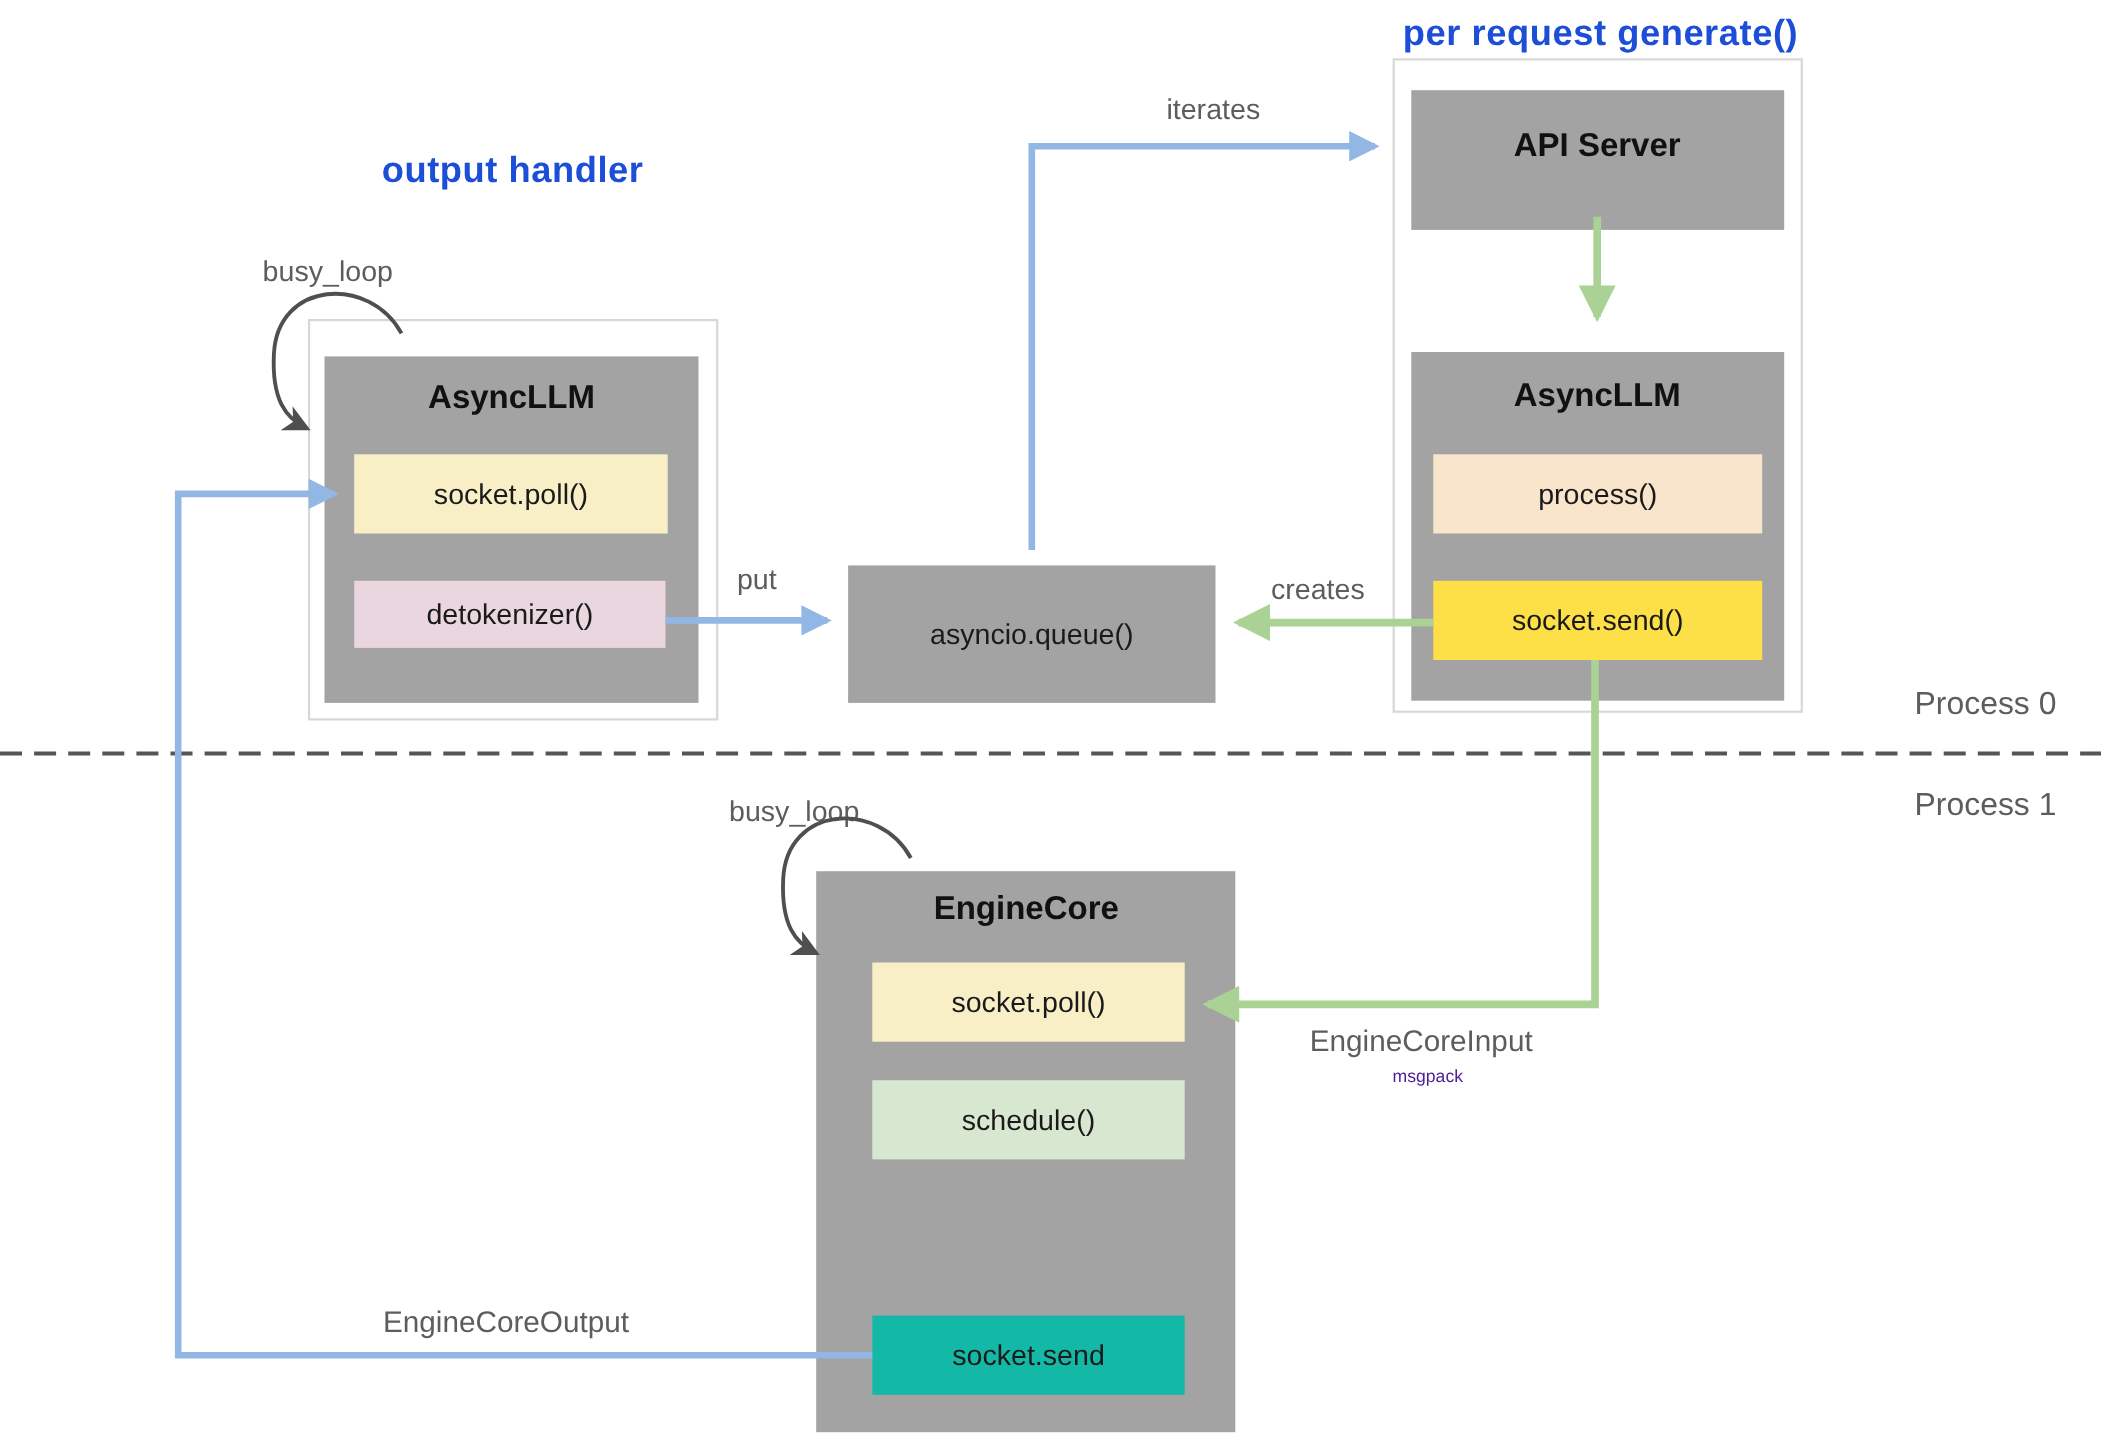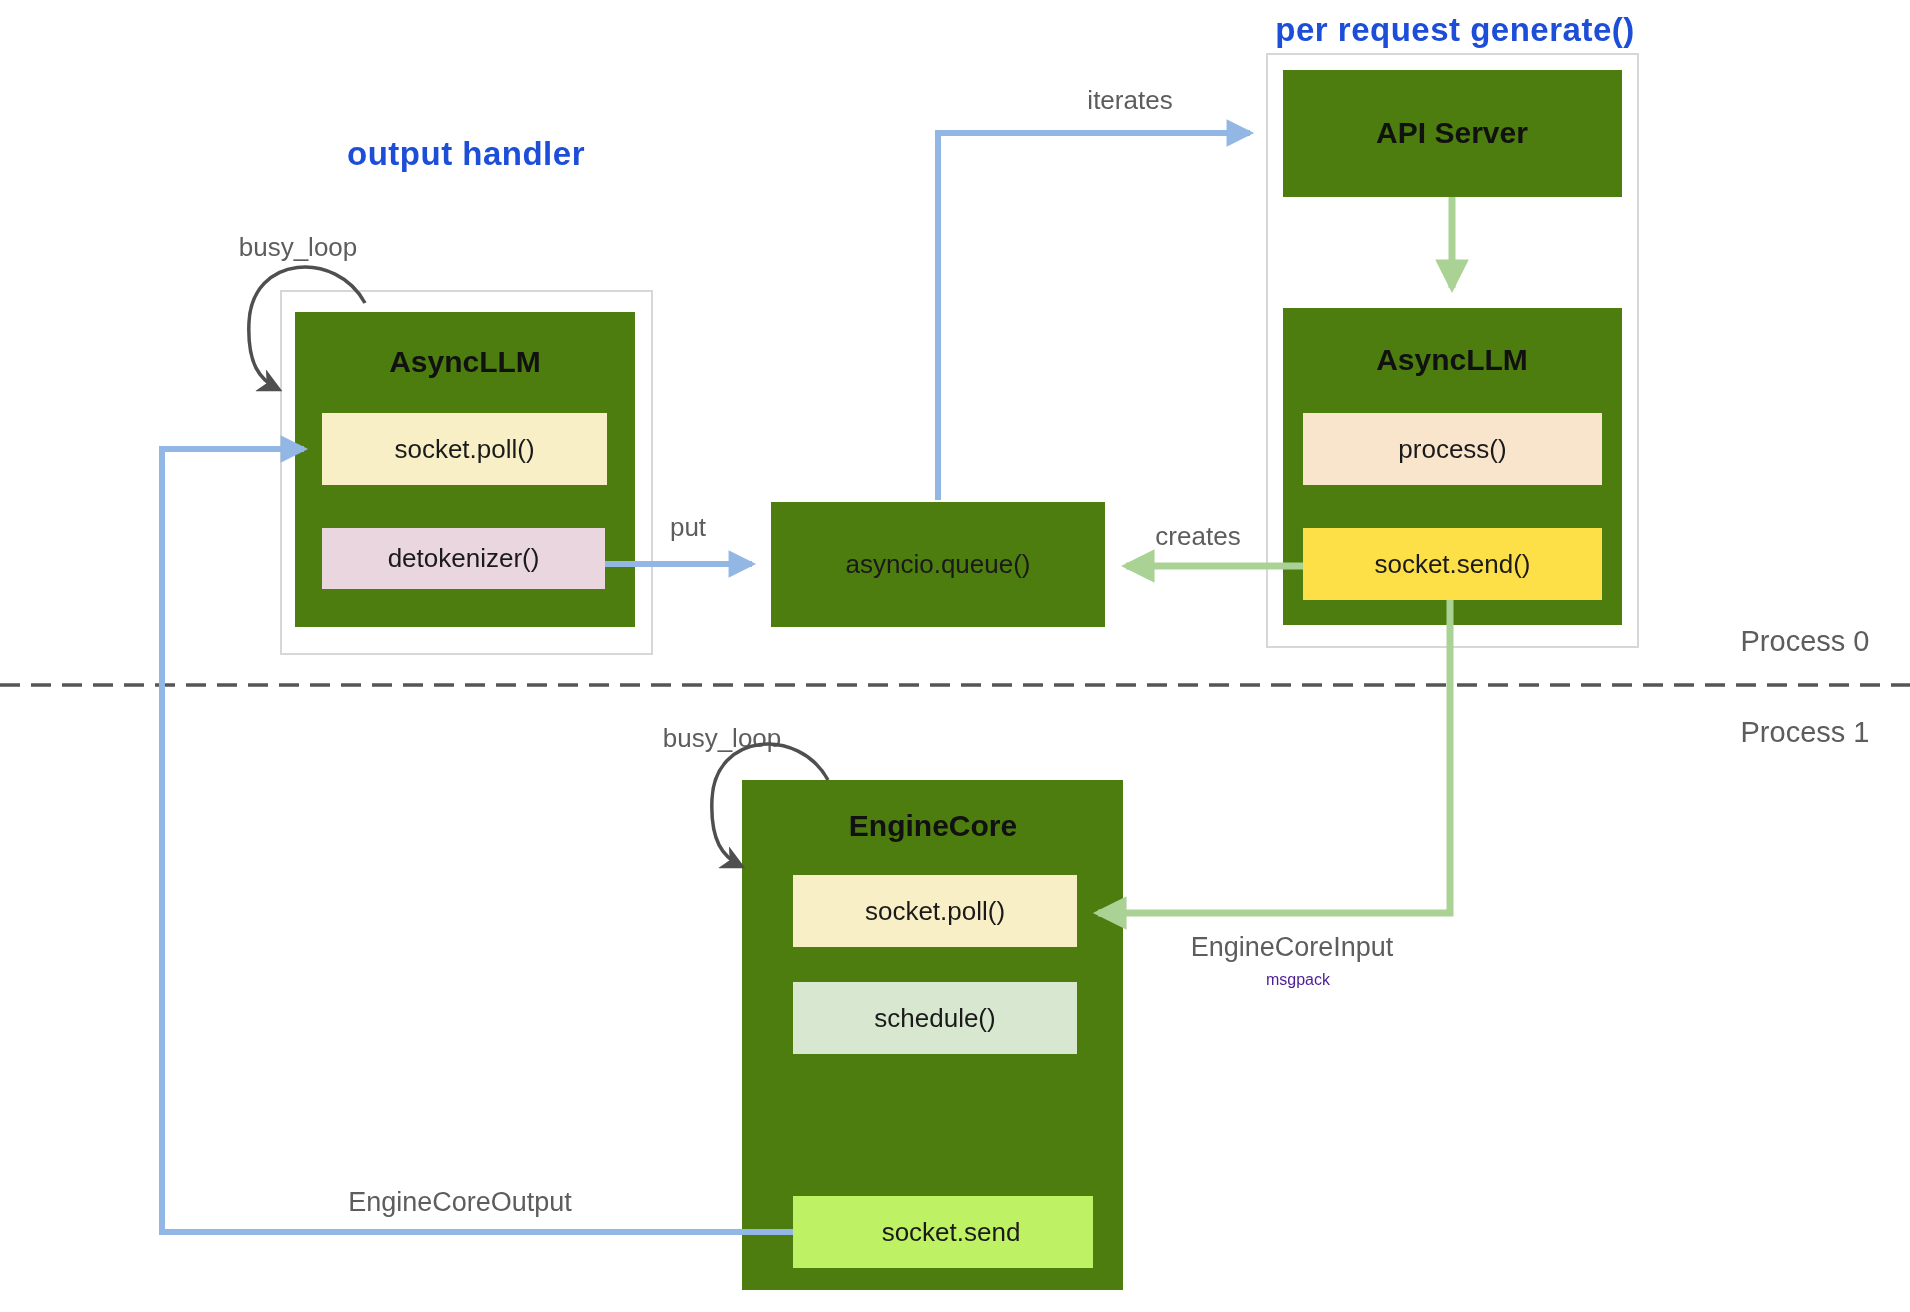--- a/index.html
+++ b/index.html
@@ -15,21 +15,21 @@
   .center{transform:translate(-50%,-50%);}
   .section-title{
     font-size:33px;font-weight:bold;color:#1d4ed8;letter-spacing:.5px;white-space:nowrap;
   }
   .edge-label{font-size:26px;color:#5d5d5d;white-space:nowrap;}
   .process-label{font-size:29px;color:#5d5d5d;white-space:nowrap;}
   .msgpack{font-size:16px;color:#4c1d95;}
   .outer-box{
     background:#ffffff;border:2px solid #d7d7d7;box-sizing:border-box;z-index:1;
   }
-  .gray-box{background:#4d7c0f;z-index:2;}
+  .gray-box{background:#a3a3a3;z-index:2;margin-top:12px;}
   .box-title{
     font-size:30px;font-weight:bold;color:#111111;white-space:nowrap;z-index:3;
   }
   .method{
     display:flex;align-items:center;justify-content:center;
     font-size:26px;color:#1a1a1a;z-index:3;white-space:nowrap;
   }
 </style>
 </head>
 <body>
@@ -66,23 +66,23 @@
   <div class="abs center process-label" style="left:1805px;top:641px;">Process 0</div>
   <div class="abs center process-label" style="left:1805px;top:732px;">Process 1</div>
 
   <div class="abs center edge-label" style="left:722px;top:738px;">busy_loop</div>
 
   <div class="abs gray-box" style="left:742px;top:780px;width:381px;height:510px;"></div>
   <div class="abs center box-title" style="left:933px;top:826px;">EngineCore</div>
 
   <div class="abs method" style="left:793px;top:875px;width:284px;height:72px;background:#f9efc7;">socket.poll()</div>
   <div class="abs method" style="left:793px;top:982px;width:284px;height:72px;background:#d8e7d0;">schedule()</div>
-  <div class="abs method" style="left:793px;top:1196px;width:284px;height:72px;background:#bef264;padding-left:16px;">socket.send</div>
+  <div class="abs method" style="left:793px;top:1196px;width:284px;height:72px;background:#14b8a6;">socket.send</div>
 
-  <div class="abs center edge-label" style="left:1130px;top:100px;">iterates</div>
+  <div class="abs center edge-label" style="left:1103px;top:100px;">iterates</div>
   <div class="abs center edge-label" style="left:688px;top:527px;">put</div>
   <div class="abs center edge-label" style="left:1198px;top:536px;">creates</div>
   <div class="abs center edge-label" style="left:1292px;top:947px;font-size:27px;">EngineCoreInput</div>
   <div class="abs center msgpack" style="left:1298px;top:980px;">msgpack</div>
   <div class="abs center edge-label" style="left:460px;top:1202px;font-size:27px;text-align:center;">EngineCoreOutput</div>
 
   <svg class="wires" width="1910" height="1312" viewBox="0 0 1910 1312">
     <defs>
       <marker id="arrB" viewBox="0 0 10 10" refX="8.5" refY="5" markerWidth="5.6" markerHeight="4.6" orient="auto-start-reverse">
         <path d="M0,0 L10,5 L0,10 z" fill="#93b7e4"></path>

